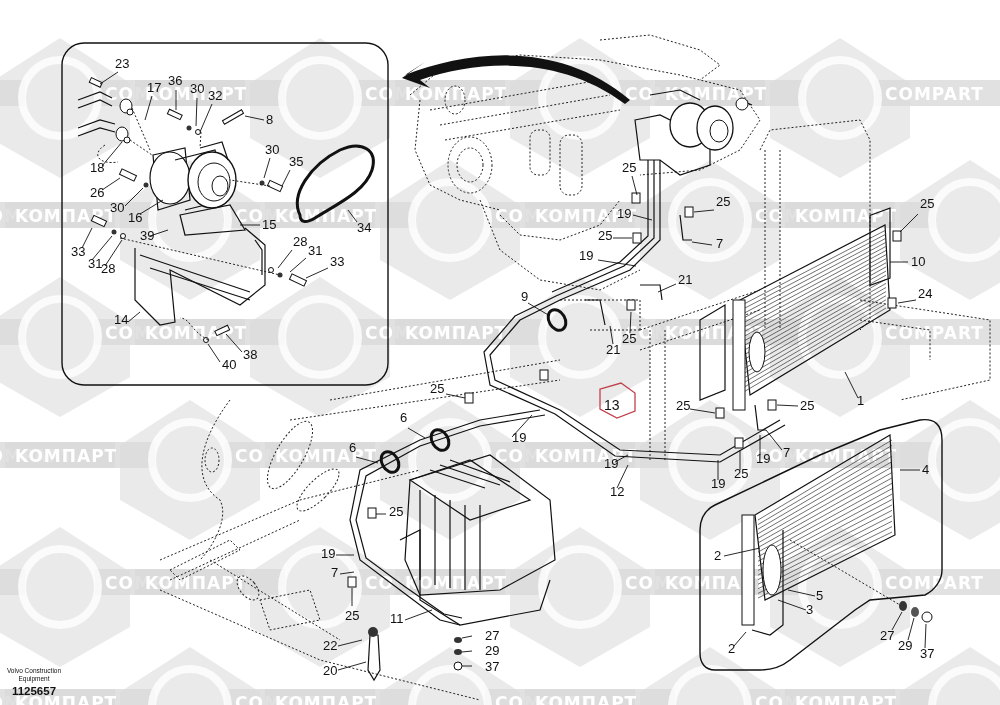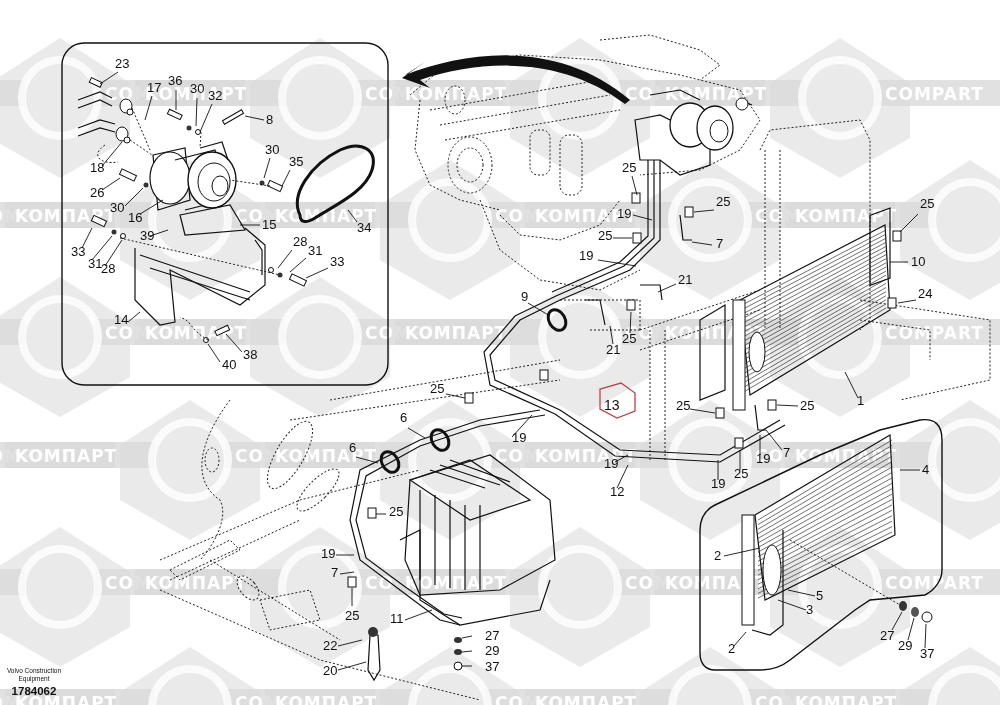--- a/index.html
+++ b/index.html
@@ -583,14 +583,14 @@
       <text x="728" y="653" class="callout">2</text>
       <text x="880" y="640" class="callout">27</text>
       <text x="898" y="650" class="callout">29</text>
       <text x="920" y="658" class="callout">37</text>
     </g>
 </svg>
 
 <div id="footer">
   <div class="co">Volvo Construction</div>
   <div class="co">Equipment</div>
-  <div class="num">1784062</div>
+  <div class="num">1125657</div>
 </div>
 
 </body></html>

